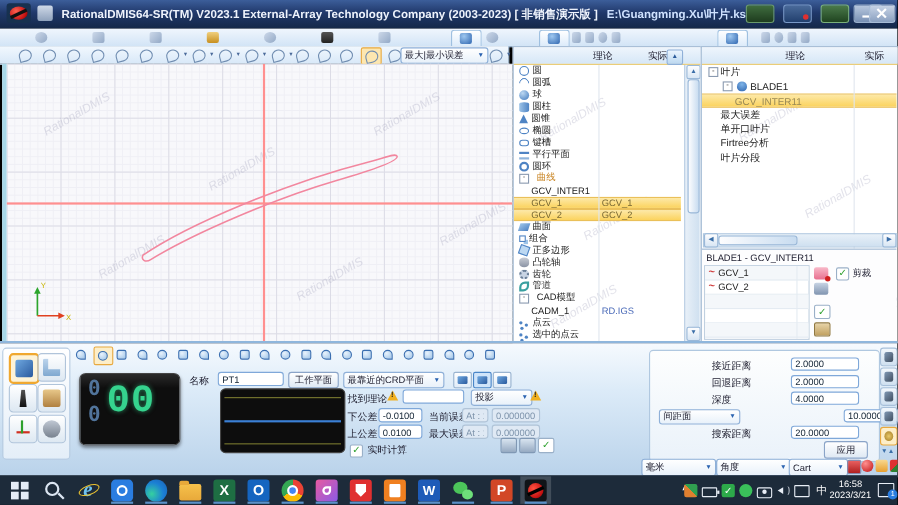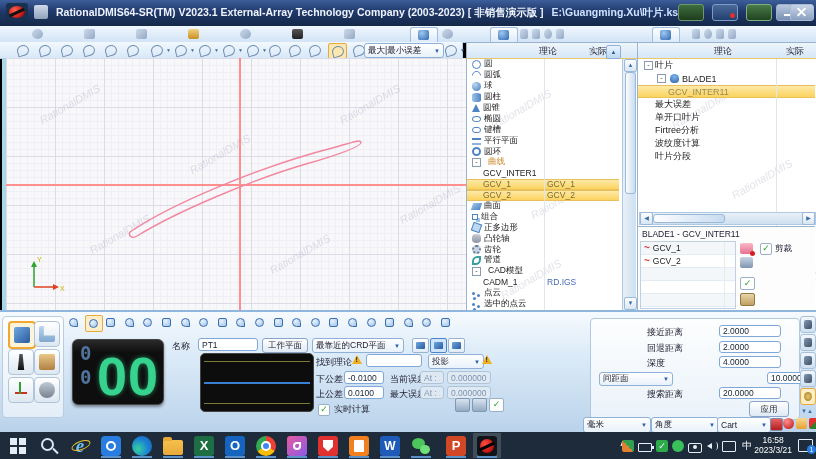--- a/index.html
+++ b/index.html
@@ -117,21 +117,21 @@
      linear-gradient(#d03020,#d03020) 2px 10px/12px 2px no-repeat;}
   .da-5{background:linear-gradient(#c0c8d4,#78828f);border-radius:50%;}
   #feat-row{position:absolute;left:66px;top:3px;width:460px;height:17px;}
   .feat{position:absolute;top:0;width:16px;height:15px;border-radius:2px;}
   .feat.active{background:#fdeec8;border:1px solid #e8a93f;}
   .feat i{position:absolute;left:3px;top:3px;width:9px;height:9px;border:1.5px solid #3a6eb0;border-radius:50%;box-sizing:border-box;background:radial-gradient(circle at 35% 30%,#e8f2fc,#9ec4e8);}
   .feat:nth-child(3n) i{border-radius:2px;}
   .feat:nth-child(3n+1) i{border-radius:50% 50% 0 50%;}
   #led{position:absolute;left:72px;top:27px;width:90px;height:64px;background:linear-gradient(#2a2a2a,#0e0e0e 20%);border-radius:6px;border:1px solid #444;box-shadow:0 2px 3px rgba(0,0,0,.4);}
   .led-side{position:absolute;left:7px;font-family:"DejaVu Sans Mono",monospace;font-size:19px;font-weight:bold;color:#51749b;}
-  .led-main{position:absolute;left:24px;top:5px;font-family:Liberation Sans, sans-serif;font-size:54px;font-weight:bold;color:#35d38e;text-shadow:0 0 5px rgba(53,211,142,.6);letter-spacing:1px;}
+  .led-main{position:absolute;left:24px;top:5px;font-family:Liberation Mono, monospace;font-size:35px;font-weight:bold;color:#35d38e;text-shadow:0 0 5px rgba(53,211,142,.6);letter-spacing:1px;}
   #chart2{position:absolute;left:200px;top:41px;width:112px;height:57px;background:#0d0d0d;border-radius:5px;border:1px solid #444;}
   #chart2 .ln-b{position:absolute;left:3px;right:3px;top:28px;height:2px;background:#3b7fd4;}
   #chart2 .ln-y1{position:absolute;left:3px;right:3px;top:7px;height:1px;background:#7a7a30;}
   #chart2 .ln-y2{position:absolute;left:3px;right:3px;bottom:7px;height:1px;background:#7a7a30;}
   .lbl{position:absolute;font-size:9px;color:#223;white-space:nowrap;}
   .inp{position:absolute;background:#fff;border:1px solid #7fa8d9;border-radius:3px;font-size:8.5px;color:#123;padding:0 3px;font-family:"Liberation Sans",sans-serif;box-sizing:border-box;}
   .inp.gray{background:#dfe9f4;color:#7e94ac;border-color:#b0c4d8;}
   .btn{position:absolute;background:linear-gradient(#ffffff,#dfe9f4);border:1px solid #8aa4c8;border-radius:3px;font-size:8.5px;color:#223;text-align:center;}
   .warn{position:absolute;width:0;height:0;border-left:5px solid transparent;border-right:5px solid transparent;border-bottom:9px solid #f0b020;}
   .warn::after{content:'!';position:absolute;left:-1.5px;top:1px;font-size:7px;font-weight:bold;color:#222;}
@@ -538,24 +538,20 @@
       <div class="rrow">
         <div style="width: 17px; flex: 0 0 auto;"></div>
         <span>单开口叶片</span>
       </div>
       <div class="rrow">
         <div style="width: 17px; flex: 0 0 auto;"></div>
         <span>Firtree分析</span>
       </div>
       <div class="rrow">
         <div style="width: 17px; flex: 0 0 auto;"></div>
-        <span>波纹度计算</span>
-      </div>
-      <div class="rrow">
-        <div style="width: 17px; flex: 0 0 auto;"></div>
         <span>叶片分段</span>
       </div>
     </div>
   <div class="col-div" style="left:138px"></div>
   <div class="hscroll" style="top:169px">
     <div class="sbtn ar" style="top:-1px;left:0">◀</div>
     <div class="sthumb" style="left:13px;top:1px;height:7px;width:70px"></div>
     <div class="sbtn ar" style="top:-1px;left:auto;right:0">▶</div>
   </div>
   <div id="subpanel">

